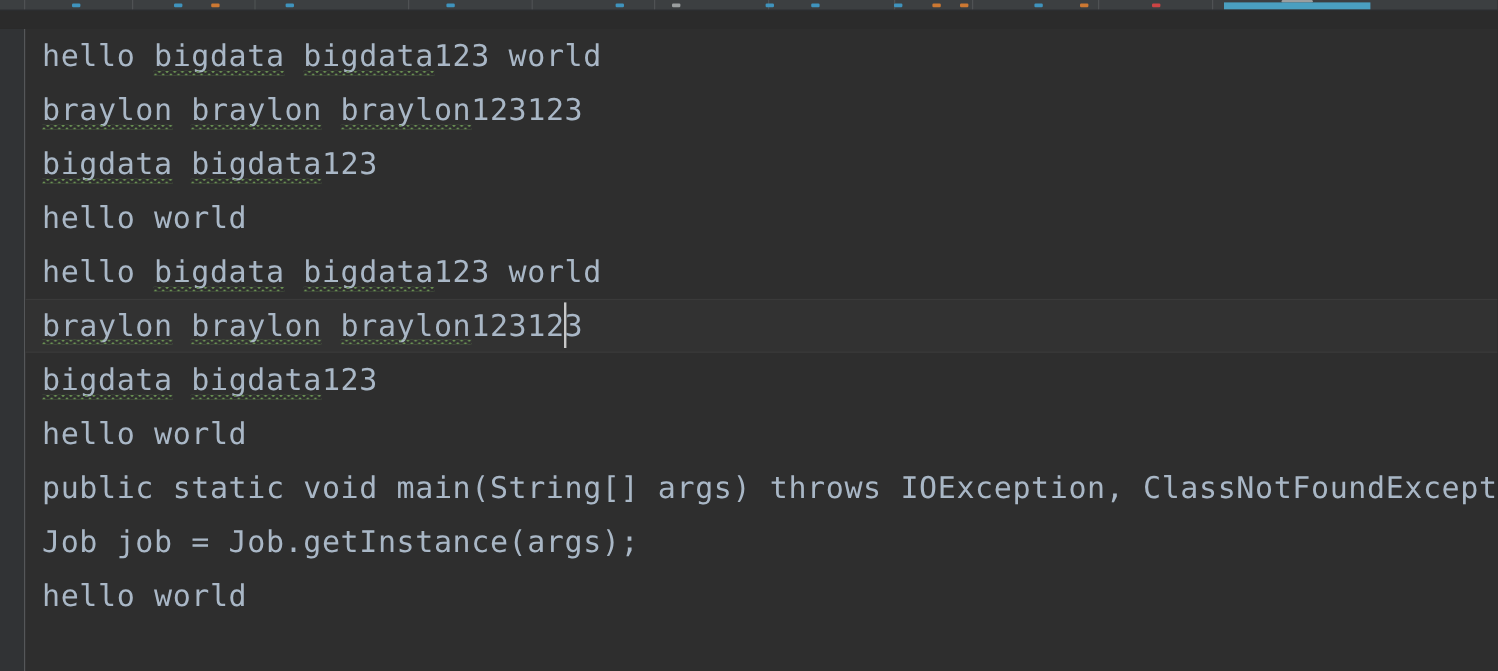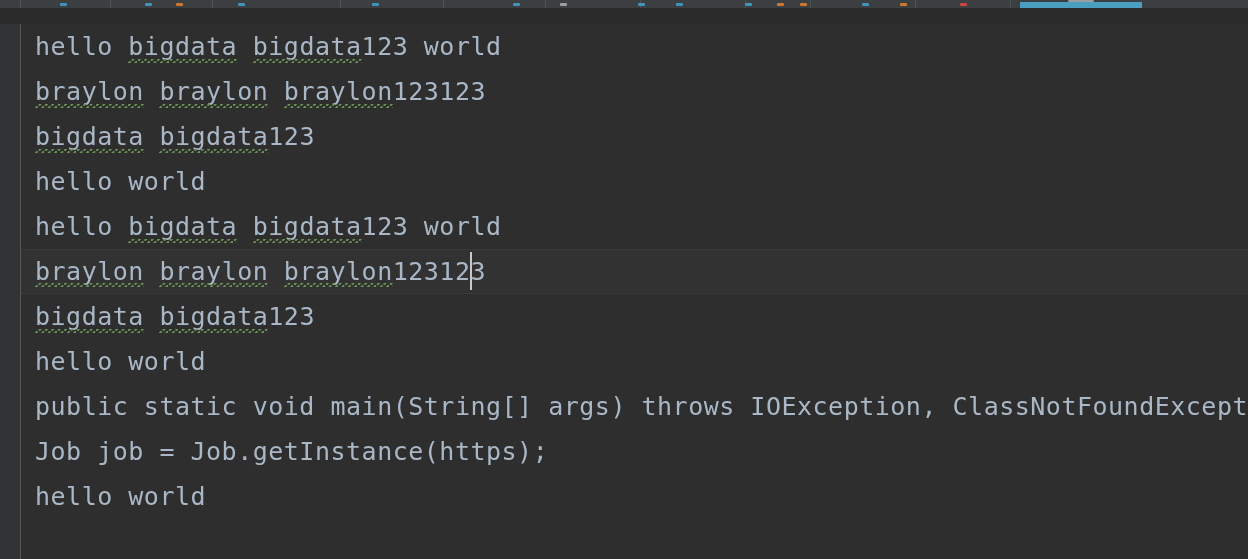--- a/index.html
+++ b/index.html
@@ -185,17 +185,17 @@
   <div id="code-area" style="left: 21px;">
       <div class="code-line" style="height: 45px; font-size: 25px; color: rgb(169, 183, 198);"><span class="tok">hello </span><span class="sp">bigdata</span><span class="tok"> </span><span class="sp">bigdata</span><span class="tok">123 world</span></div>
       <div class="code-line" style="height: 45px; font-size: 25px; color: rgb(169, 183, 198);"><span class="sp">braylon</span><span class="tok"> </span><span class="sp">braylon</span><span class="tok"> </span><span class="sp">braylon</span><span class="tok">123123</span></div>
       <div class="code-line" style="height: 45px; font-size: 25px; color: rgb(169, 183, 198);"><span class="sp">bigdata</span><span class="tok"> </span><span class="sp">bigdata</span><span class="tok">123</span></div>
       <div class="code-line" style="height: 45px; font-size: 25px; color: rgb(169, 183, 198);"><span class="tok">hello world</span></div>
       <div class="code-line" style="height: 45px; font-size: 25px; color: rgb(169, 183, 198);"><span class="tok">hello </span><span class="sp">bigdata</span><span class="tok"> </span><span class="sp">bigdata</span><span class="tok">123 world</span></div>
       <div class="code-line current" style="height: 45px; font-size: 25px; color: rgb(169, 183, 198); background: rgb(50, 50, 50);"><span class="sp">braylon</span><span class="tok"> </span><span class="sp">braylon</span><span class="tok"> </span><span class="sp">braylon</span><span class="tok">123123</span></div>
       <div class="code-line" style="height: 45px; font-size: 25px; color: rgb(169, 183, 198);"><span class="sp">bigdata</span><span class="tok"> </span><span class="sp">bigdata</span><span class="tok">123</span></div>
       <div class="code-line" style="height: 45px; font-size: 25px; color: rgb(169, 183, 198);"><span class="tok">hello world</span></div>
       <div class="code-line" style="height: 45px; font-size: 25px; color: rgb(169, 183, 198);"><span class="tok">public static void main(String[] args) throws IOException, ClassNotFoundException</span></div>
-      <div class="code-line" style="height: 45px; font-size: 25px; color: rgb(169, 183, 198);"><span class="tok">Job job = Job.getInstance(https);</span></div>
+      <div class="code-line" style="height: 45px; font-size: 25px; color: rgb(169, 183, 198);"><span class="tok">Job job = Job.getInstance(args);</span></div>
       <div class="code-line" style="height: 45px; font-size: 25px; color: rgb(169, 183, 198);"><span class="tok">hello world</span></div>
     </div>
   <div id="caret" style="left: 470px; top: 228px; height: 38px; background: rgb(200, 200, 200);"></div>
 </div>
 
 </body></html>

